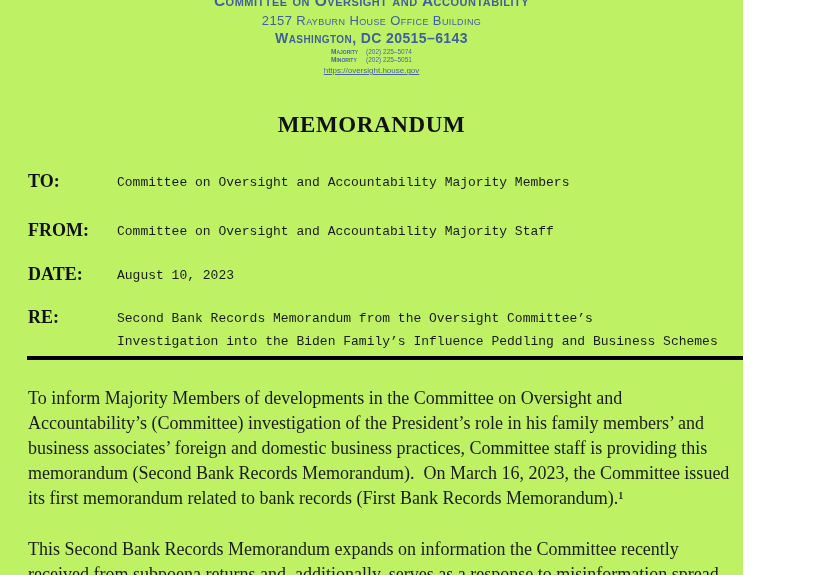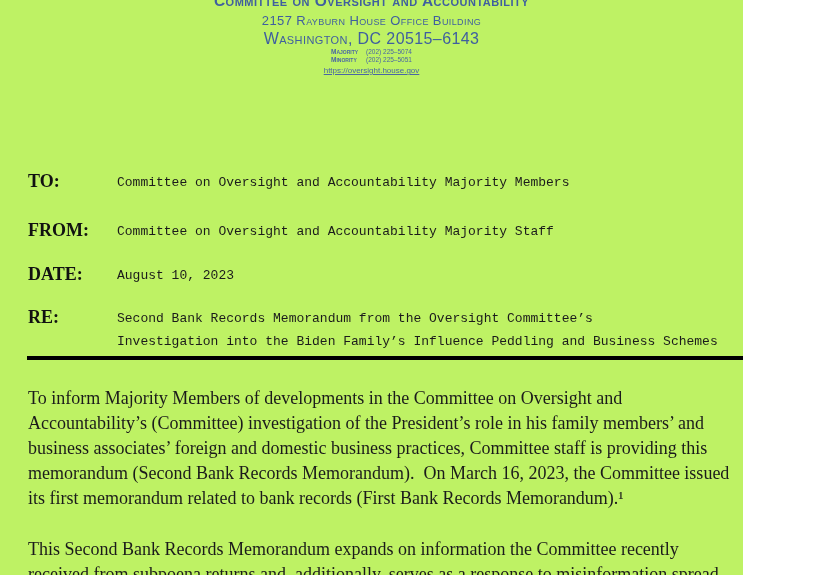--- a/index.html
+++ b/index.html
@@ -31,22 +31,22 @@
   }
   .lh-addr1 {
     top: 13px;
     font-size: 13px;
     font-weight: 400;
     font-variant: small-caps;
     letter-spacing: 0.4px;
   }
   .lh-addr2 {
     top: 30px;
-    font-size: 16px;
-    font-weight: 400;
+    font-size: 14px;
+    font-weight: 700;
     font-variant: small-caps;
     letter-spacing: 0.4px;
   }
   .lh-phones {
     position: absolute;
     top: 48px;
     left: 0; right: 0;
     display: flex;
     flex-direction: column;
     align-items: center;
@@ -149,20 +149,21 @@
         <span class="phone-label">Minority</span>
         <span class="phone-number">(202) 225–5051</span>
       </div>
     </div>
 
     <div class="lh-line lh-site">
       <span>https://oversight.house.gov</span>
     </div>
   </div>
 
+  <div class="memo-title">MEMORANDUM</div>
 
   <div class="field-row row-to">
     <span class="label">TO:</span>
     <span class="value">Committee on Oversight and Accountability Majority Members</span>
   </div>
 
   <div class="field-row row-from">
     <span class="label">FROM:</span>
     <span class="value">Committee on Oversight and Accountability Majority Staff</span>
   </div>

